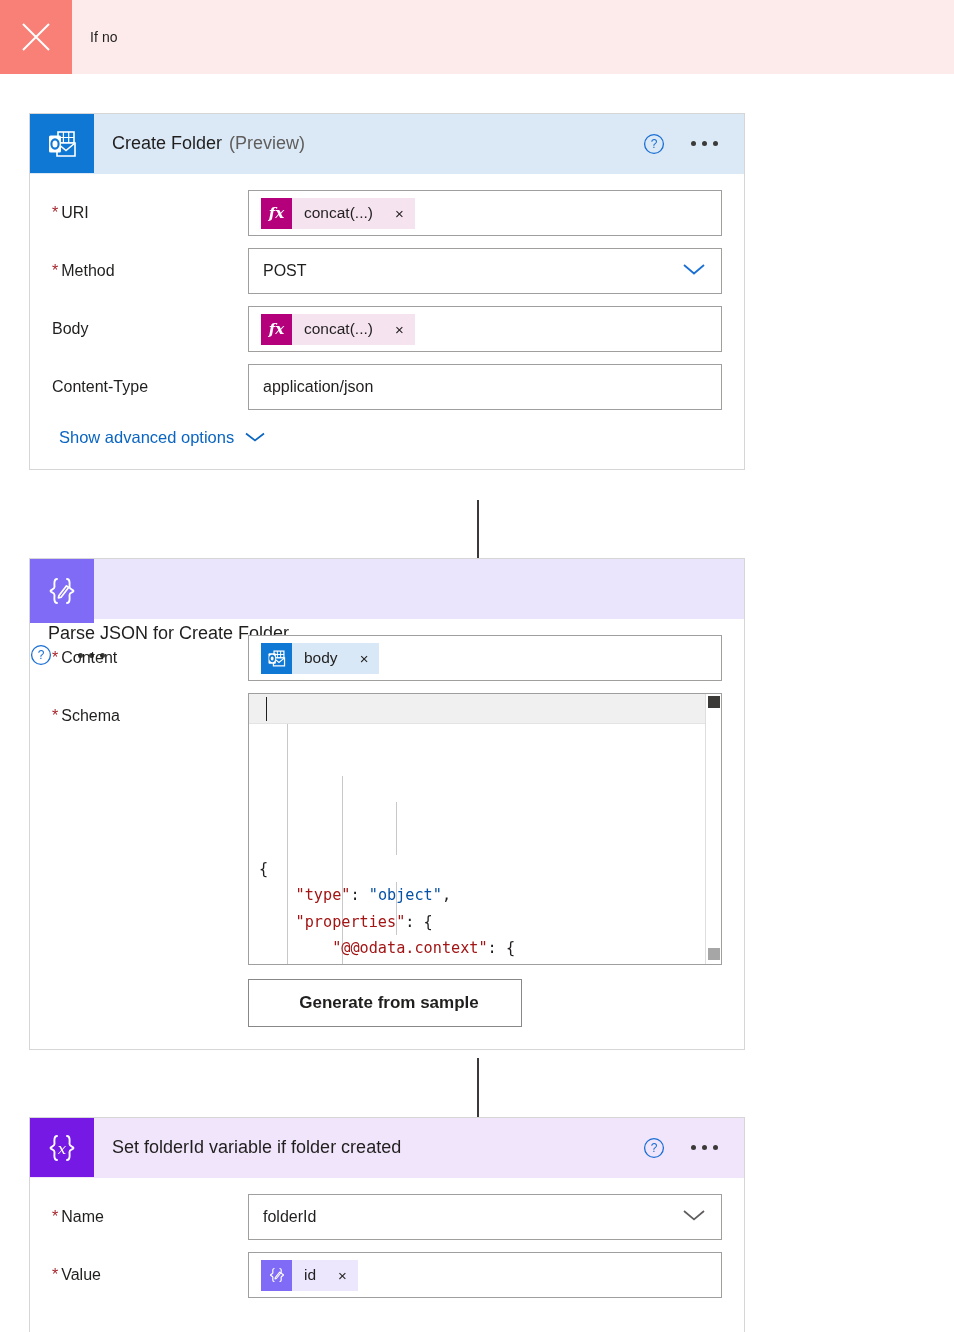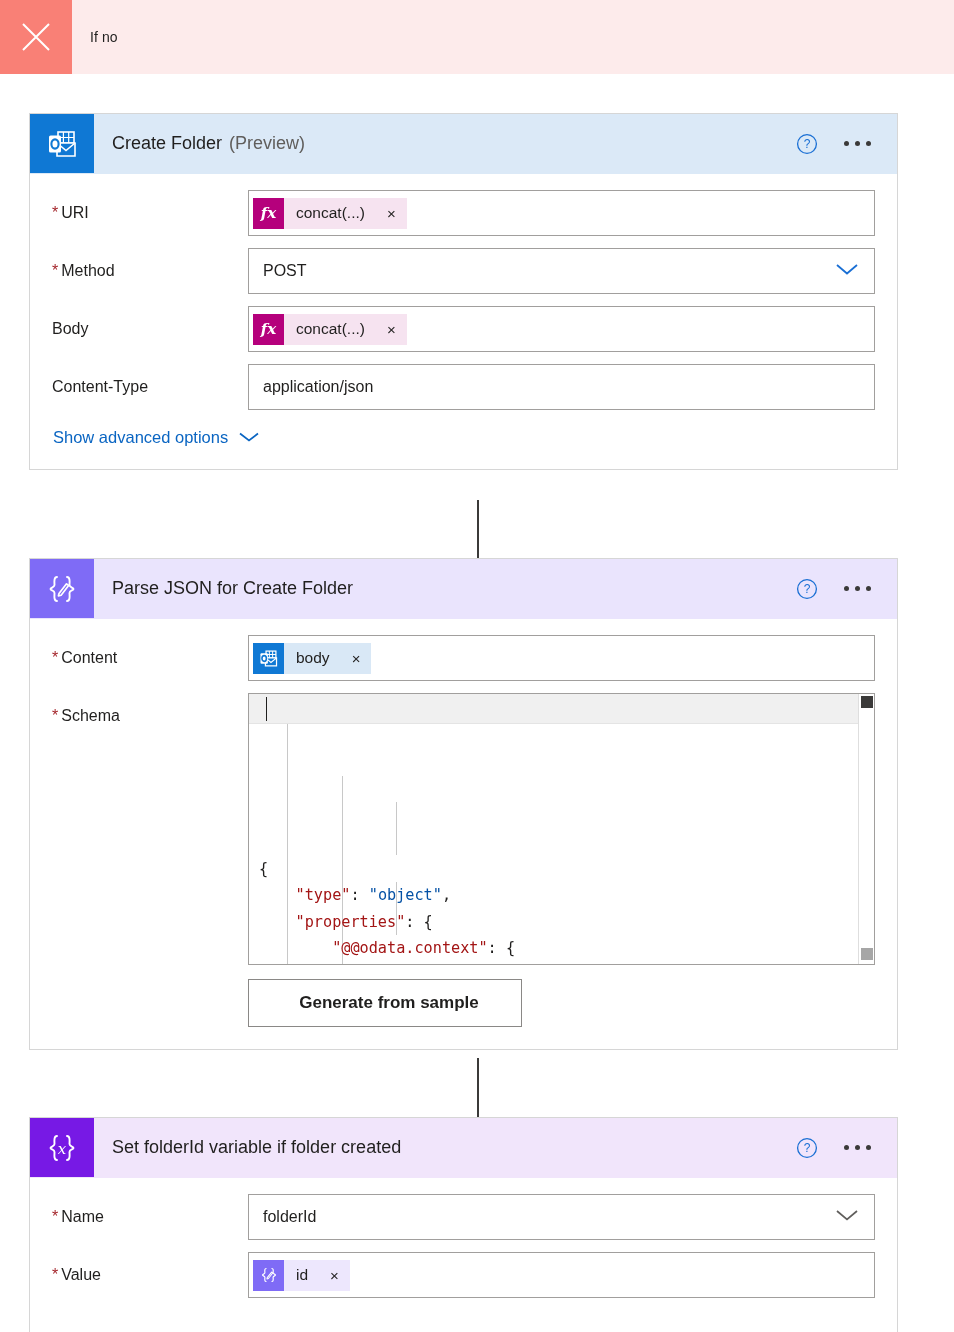--- a/index.html
+++ b/index.html
@@ -27,21 +27,21 @@
     display: flex; align-items: center;
     padding-left: 18px;
     font-size: 14px; color: #201F1E; letter-spacing: .1px;
   }
 
   
   .canvas { position: absolute; left: 0; top: 74px; width: 954px; height: 1258px; background: #fff; }
 
   
   .card {
-    position: absolute; left: 29px; width: 869px;
+    position: absolute; left: 29px; width: 716px;
     background: #ffffff;
     border: 1px solid #D6D6D6;
   }
   .card-header {
     height: 60px; display: flex; align-items: stretch;
     border-bottom: 1px solid transparent;
   }
   .card-icon {
     width: 64px; flex: 0 0 64px; display: flex; align-items: center; justify-content: center;
   }
@@ -63,21 +63,21 @@
     width: 196px; flex: 0 0 196px;
     font-size: 16px; color: #201F1E;
     padding-top: 13px; line-height: 20px;
     display: flex; align-items: flex-start;
   }
   .req { color: #A4262C; margin-right: 3px; font-size: 16px; line-height: 20px; }
   .field {
     flex: 1 1 auto; min-height: 46px;
     border: 1px solid #A19F9D; background: #fff;
     display: flex; align-items: center;
-    padding: 0 4px;
+    padding: 0 12px;
     font-size: 16px; color: #201F1E;
   }
   .field.plain { padding: 0 14px; align-items: center; }
   .field .value { font-size: 16px; color: #201F1E; }
   .field.select { justify-content: space-between; }
   .chev { width: 26px; height: 14px; flex: 0 0 26px; }
 
   
   .token { display: inline-flex; align-items: center; height: 31px; }
   .token .tk-icon {
@@ -95,21 +95,21 @@
 
   .token.outlook .tk-icon { background: #0F78D4; }
   .token.outlook .tk-body { background: #D9E8F6; }
 
   .token.parsejson .tk-icon { background: #7F6BF6; }
   .token.parsejson .tk-body { background: #EDE7FD; }
 
   
   .adv {
     display: flex; align-items: center; gap: 10px;
-    margin-top: 18px; margin-left: 1px;
+    margin-top: 18px; margin-left: 7px;
     color: #0A65C2; font-size: 16.5px; cursor: pointer;
   }
 
   
   .connector { position: absolute; width: 28px; }
   .connector .line { position: absolute; left: 13px; top: 0; width: 2px; background: #3B3A39; }
   .connector svg { position: absolute; left: 0; bottom: 0; }
 
   
   .code-wrap {
@@ -275,21 +275,21 @@
   </div>
 
   <div class="connector" style="left:464px; top:426px; height:78px;">
     <div class="line" style="height:60px;"></div>
     <svg width="28" height="20" viewBox="0 0 28 20" aria-hidden="true">
         <path d="M14 19 L3.5 3 L24.5 3 Z" fill="#3B3A39"></path>
       </svg>
   </div>
 
   <div class="card" style="top:484px;">
-    <div class="card-header" style="background:#EAE4FD;">
+    <div class="card-header" style="background:#EAE4FD;flex-direction:column;">
       <div class="card-icon" style="background:#7F6BF6;">
         <svg width="34" height="34" viewBox="0 0 34 34" aria-hidden="true">
           <path d="M12 5 C8.5 5 9.5 11 9.5 13 C9.5 15.5 5.5 15.5 5.5 17 C5.5 18.5 9.5 18.5 9.5 21 C9.5 23 8.5 29 12 29" fill="none" stroke="#fff" stroke-width="1.9" stroke-linecap="round"></path>
           <path d="M22 5 C25.5 5 24.5 11 24.5 13 C24.5 15.5 28.5 15.5 28.5 17 C28.5 18.5 24.5 18.5 24.5 21 C24.5 23 25.5 29 22 29" fill="none" stroke="#fff" stroke-width="1.9" stroke-linecap="round"></path>
           <path d="M14 21.5 L21.5 11.8 L23.6 13.5 L16.1 23.2 L13.4 23.9 Z" fill="none" stroke="#fff" stroke-width="1.7" stroke-linejoin="round"></path>
         </svg>
       </div>
       <div class="card-title">
         <span>Parse JSON for Create Folder</span>
       </div>

